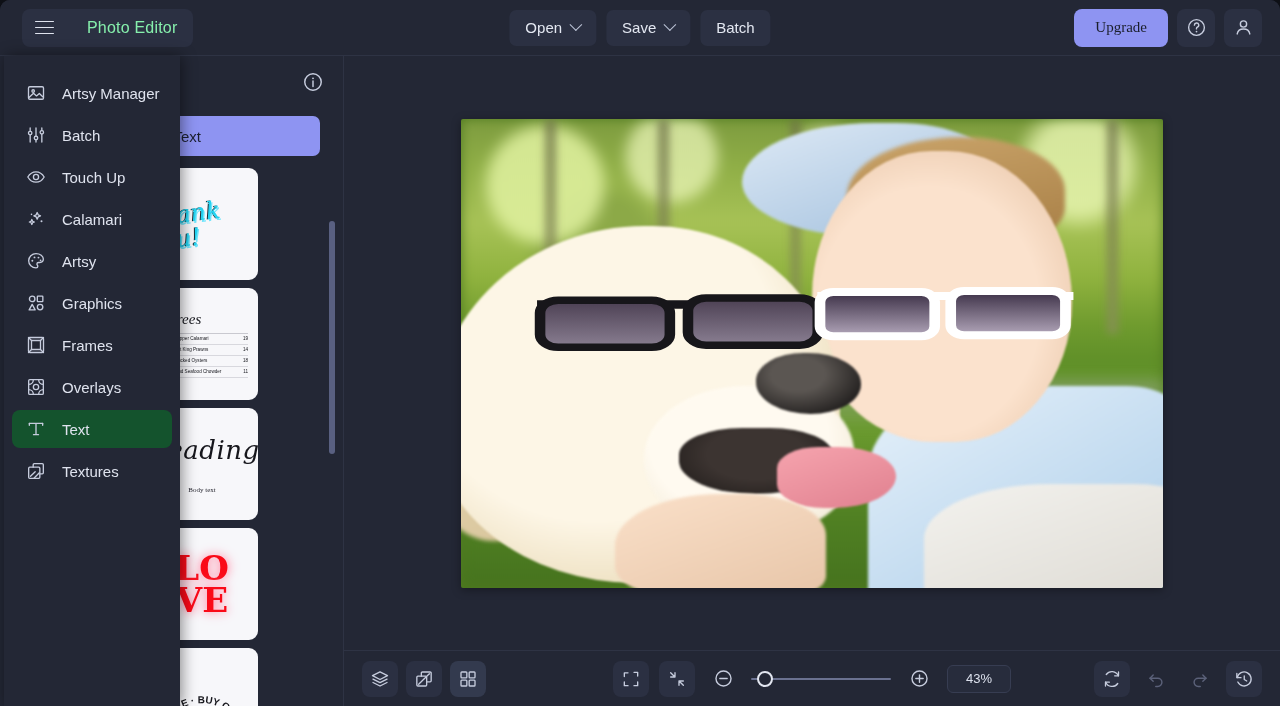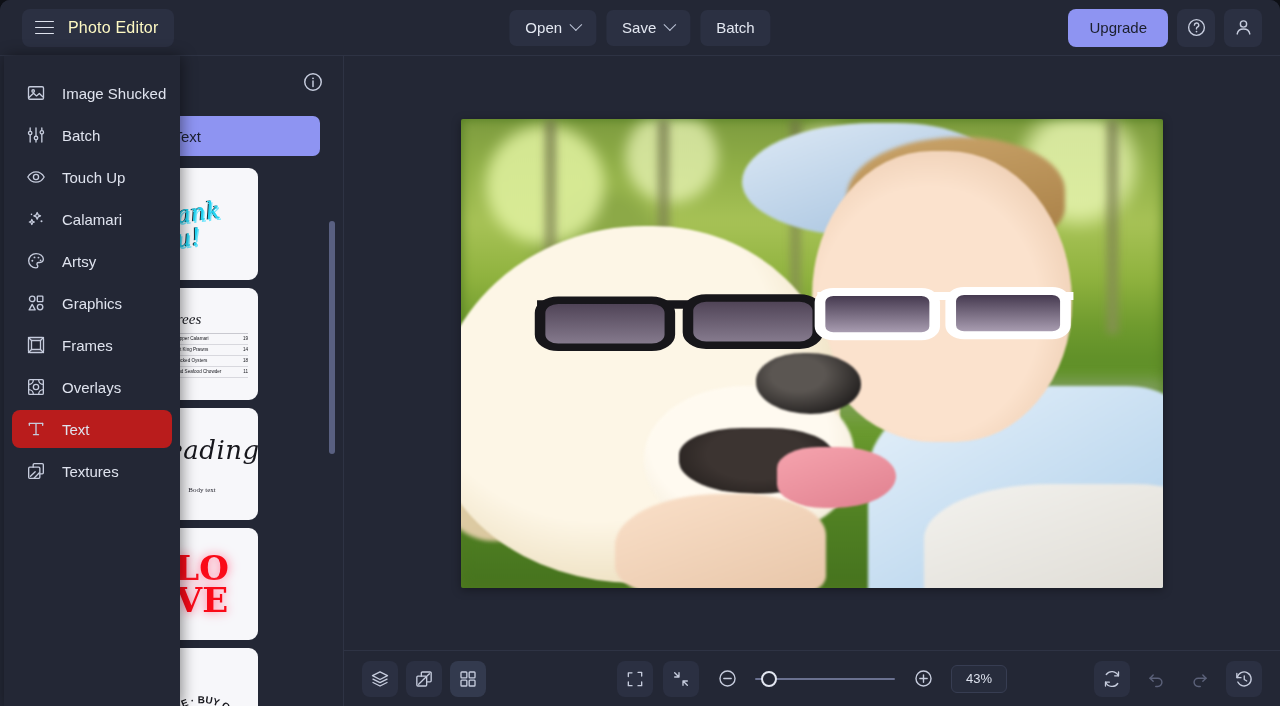--- a/index.html
+++ b/index.html
@@ -23,21 +23,21 @@
     background: #232735;
     border-bottom: 1px solid #2e3344;
     display: flex; align-items: center;
   }
   .brand {
     display: flex; align-items: center; gap: 14px;
     margin-left: 22px; padding: 8px 16px 8px 13px;
     background: #2b3042; border-radius: 8px; height: 38px;
     cursor: pointer;
   }
-  .brand-title { color: #fef9c3; font-size: 16px; letter-spacing: .2px; }
+  .brand-title { color: #86efac; font-size: 16px; letter-spacing: .2px; margin-left: 19px; }
   .hamburger { width: 19px; height: 14px; position: relative; }
   .hamburger i {
     position: absolute; left: 0; width: 19px; height: 1.8px;
     background: #dfe3ee; border-radius: 2px;
   }
   .hamburger i:nth-child(1) { top: 0; }
   .hamburger i:nth-child(2) { top: 6.1px; }
   .hamburger i:nth-child(3) { top: 12.2px; }
 
   #center-actions {
@@ -49,21 +49,21 @@
     padding: 0 16px; border-radius: 7px;
     background: #2b3042; color: #e3e7f1; font-size: 15px;
     cursor: pointer; white-space: nowrap;
   }
   .caret {
     width: 9px; height: 9px; border-right: 1.7px solid #bcc3d6;
     border-bottom: 1.7px solid #bcc3d6; transform: rotate(45deg) translate(-2px,-2px);
   }
 
   #right-actions {
-    position: absolute; right: 18px; display: flex; align-items: flex-start; gap: 9px;
+    position: absolute; right: 18px; display: flex; align-items: flex-start; gap: 9px; font-family: Liberation Serif, serif;
   }
   #upgrade-btn {
     height: 38px; padding: 0 21px; border-radius: 8px;
     background: #8e94f2; color: #1b1f2c; font-size: 15px;
     display: flex; align-items: center; cursor: pointer;
   }
   .icon-sq {
     width: 38px; height: 38px; border-radius: 8px; background: #2b3042;
     display: flex; align-items: center; justify-content: center; cursor: pointer;
   }
@@ -115,21 +115,21 @@
     position: absolute; left: 4px; top: 56px; width: 176px; height: 650px;
     background: #232735; z-index: 40;
     box-shadow: 2px 0 14px rgba(0,0,0,.45);
     padding-top: 14px;
   }
   .nav-item {
     display: flex; align-items: center; gap: 15px;
     height: 38px; margin: 4px 8px; padding-left: 13px;
     border-radius: 8px; cursor: pointer;
   }
-  .nav-item.active { background: #b91c1c; }
+  .nav-item.active { background: #14532d; }
   .nav-label { color: #dfe3ee; font-size: 15px; white-space: nowrap; }
   .nav-icon { width: 22px; height: 22px; flex: 0 0 22px; display: flex; align-items: center; justify-content: center; }
 
   
   #canvas-area {
     position: absolute; left: 344px; top: 56px; width: 936px; height: 594px;
     background: #232735;
     display: flex; align-items: center; justify-content: center;
   }
   #photo {
@@ -272,21 +272,21 @@
   }
   #zoom-track {
     position: absolute; left: 0; right: 0; height: 2px;
     background: #6a7190; border-radius: 1px;
   }
   #zoom-knob {
     position: absolute; left: 6px; width: 16px; height: 16px; border-radius: 50%;
     background: #232735; border: 2px solid #e2e6f0;
   }
   #zoom-value {
-    width: 56px; height: 28px; border-radius: 6px;
+    width: 64px; height: 28px; border-radius: 6px;
     background: #272c3c; border: 1px solid #373d52;
     color: #dbe0ec; font-size: 13px;
     display: flex; align-items: center; justify-content: center; cursor: text;
   }
   .ic { stroke: #c6ccdd; fill: none; stroke-width: 1.6; stroke-linecap: round; stroke-linejoin: round; }
   .ic-dim { stroke: #5b6179; fill: none; stroke-width: 1.7; stroke-linecap: round; stroke-linejoin: round; }
 </style>
 </head>
 <body>
 
@@ -439,21 +439,21 @@
   <div id="sidebar">
 
     <div class="nav-item">
       <span class="nav-icon">
         <svg width="20" height="20" viewBox="0 0 24 24">
           <rect class="ic" x="3" y="4.5" width="18" height="15" rx="1.6"></rect>
           <circle class="ic" cx="8.6" cy="9.6" r="1.5"></circle>
           <path class="ic" d="M3.6 17.4 9 12.2l3.6 3.3 3.4-3 4.4 4.2"></path>
         </svg>
       </span>
-      <span class="nav-label">Image Shucked</span>
+      <span class="nav-label">Artsy Manager</span>
     </div>
 
     <div class="nav-item">
       <span class="nav-icon">
         <svg width="20" height="20" viewBox="0 0 24 24">
           <path class="ic" d="M5 3.5v4M5 12v8.5M12 3.5v10M12 17.6v2.9M19 3.5v3M19 11v9.5"></path>
           <circle class="ic" cx="5" cy="9.7" r="2.1"></circle>
           <circle class="ic" cx="12" cy="15.6" r="2.1"></circle>
           <circle class="ic" cx="19" cy="8.8" r="2.1"></circle>
         </svg>

